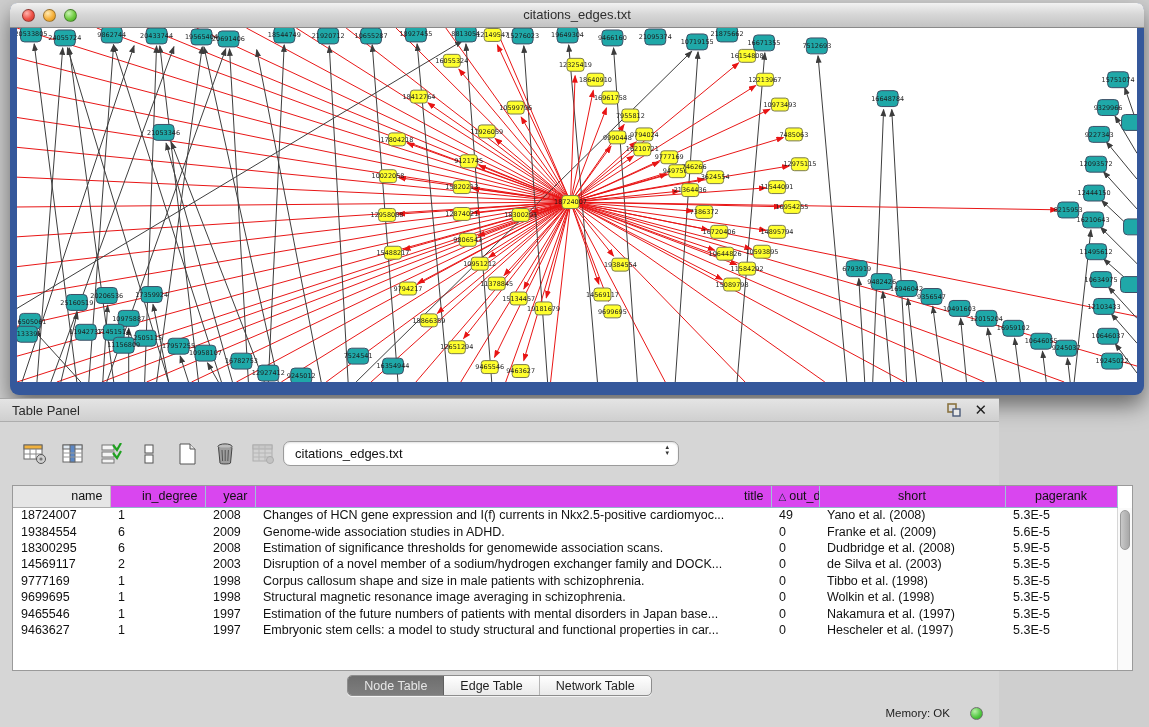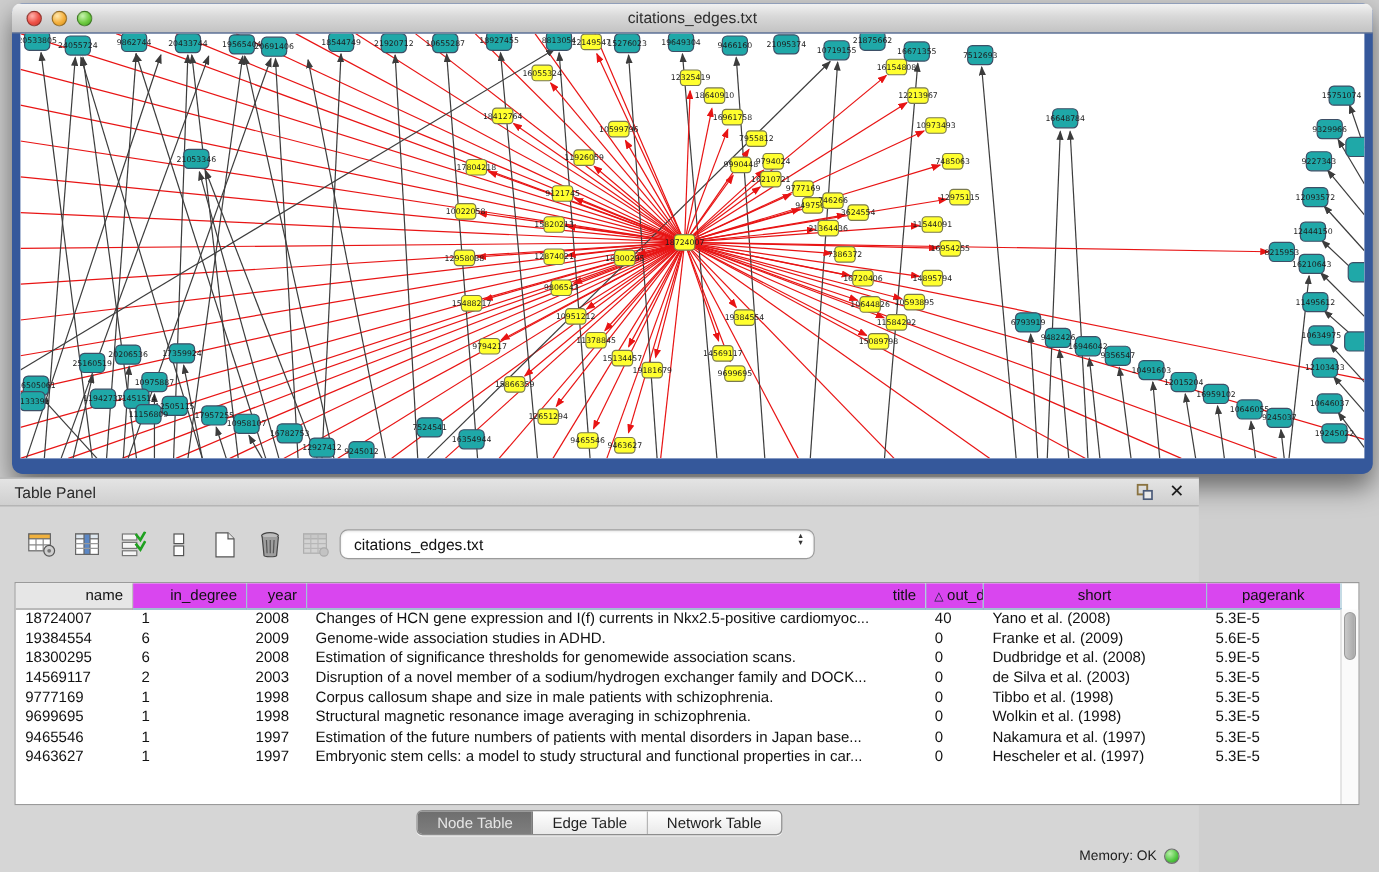--- a/index.html
+++ b/index.html
@@ -63,21 +63,21 @@
 
   .tabs { position:absolute; left:0; right:0; top:276px; display:flex; justify-content:center; }
   .seg { display:flex; border:1px solid #8d8d8d; border-radius:5px; overflow:hidden; height:21px;
     background:linear-gradient(#ffffff,#e9e9e9); box-shadow:0 1px 0 rgba(255,255,255,.7); }
   .seg-btn { padding:0 16px; font-size:12.5px; color:#1f1f1f; line-height:20px;
     border-right:1px solid #b5b5b5; }
   .seg-btn:last-child { border-right:none; }
   .seg-btn.sel { background:linear-gradient(#6e6e6e,#7e7e7e); color:#e6e6e6;
     border-right:1px solid #5f5f5f; }
 
-  .statusbar { position:absolute; right:16px; top:308px; display:flex; align-items:center; gap:6px; }
+  .statusbar { position:absolute; right:16px; top:308px; display:flex; align-items:flex-start; gap:20px; }
   .mem-label { font-size:11.5px; color:#1d1d1d; }
   .mem-dot { width:13px; height:13px; border-radius:50%; border:1px solid #6f6f6f;
     background:radial-gradient(circle at 35% 30%, #b8f0a8, #4ec53e 60%, #2f9c27); }
 </style>
 </head>
 <body>
 
 <div class="net-window">
   <div class="titlebar">
     <div class="lights">
@@ -825,21 +825,21 @@
             <th class="ac">short</th>
             <th class="ac">pagerank</th>
           </tr>
         </thead>
       <tbody id="body-rows">
           <tr>
             <td>18724007</td>
             <td>1</td>
             <td>2008</td>
             <td>Changes of HCN gene expression and I(f) currents in Nkx2.5-positive cardiomyoc...</td>
-            <td>40</td>
+            <td>49</td>
             <td>Yano et al. (2008)</td>
             <td>5.3E-5</td>
           </tr>
           <tr>
             <td>19384554</td>
             <td>6</td>
             <td>2009</td>
             <td>Genome-wide association studies in ADHD.</td>
             <td>0</td>
             <td>Franke et al. (2009)</td>

